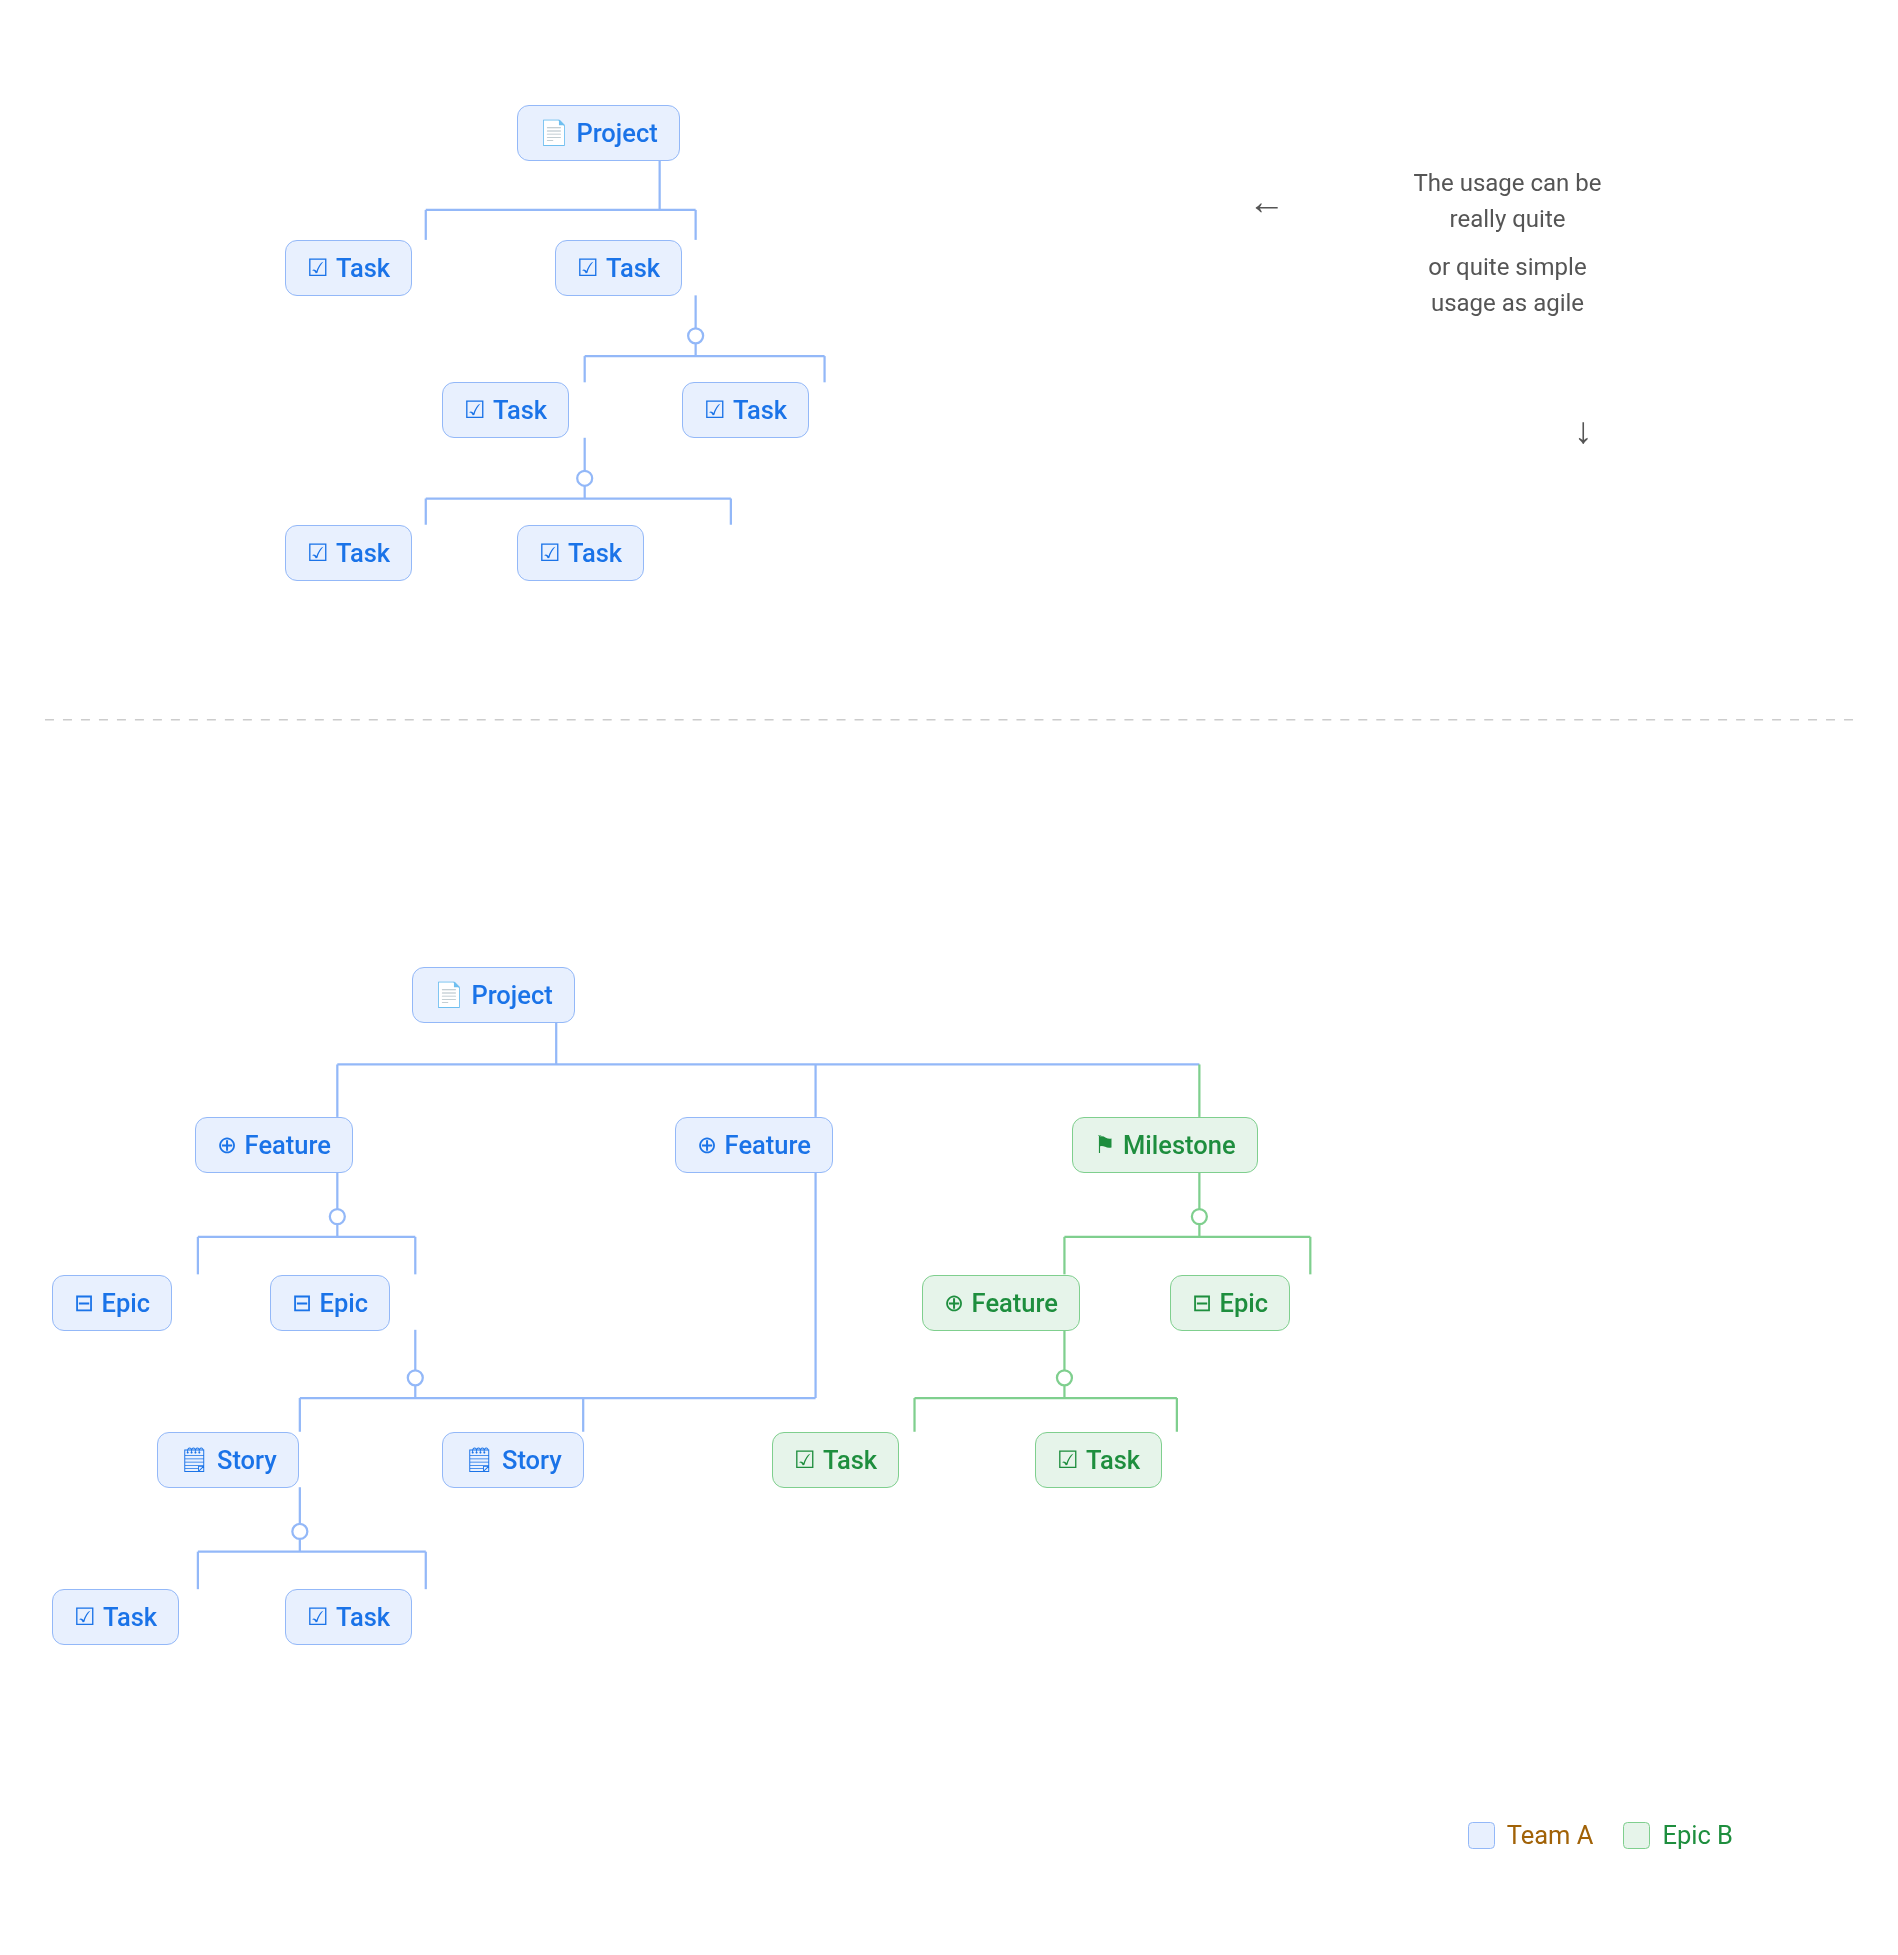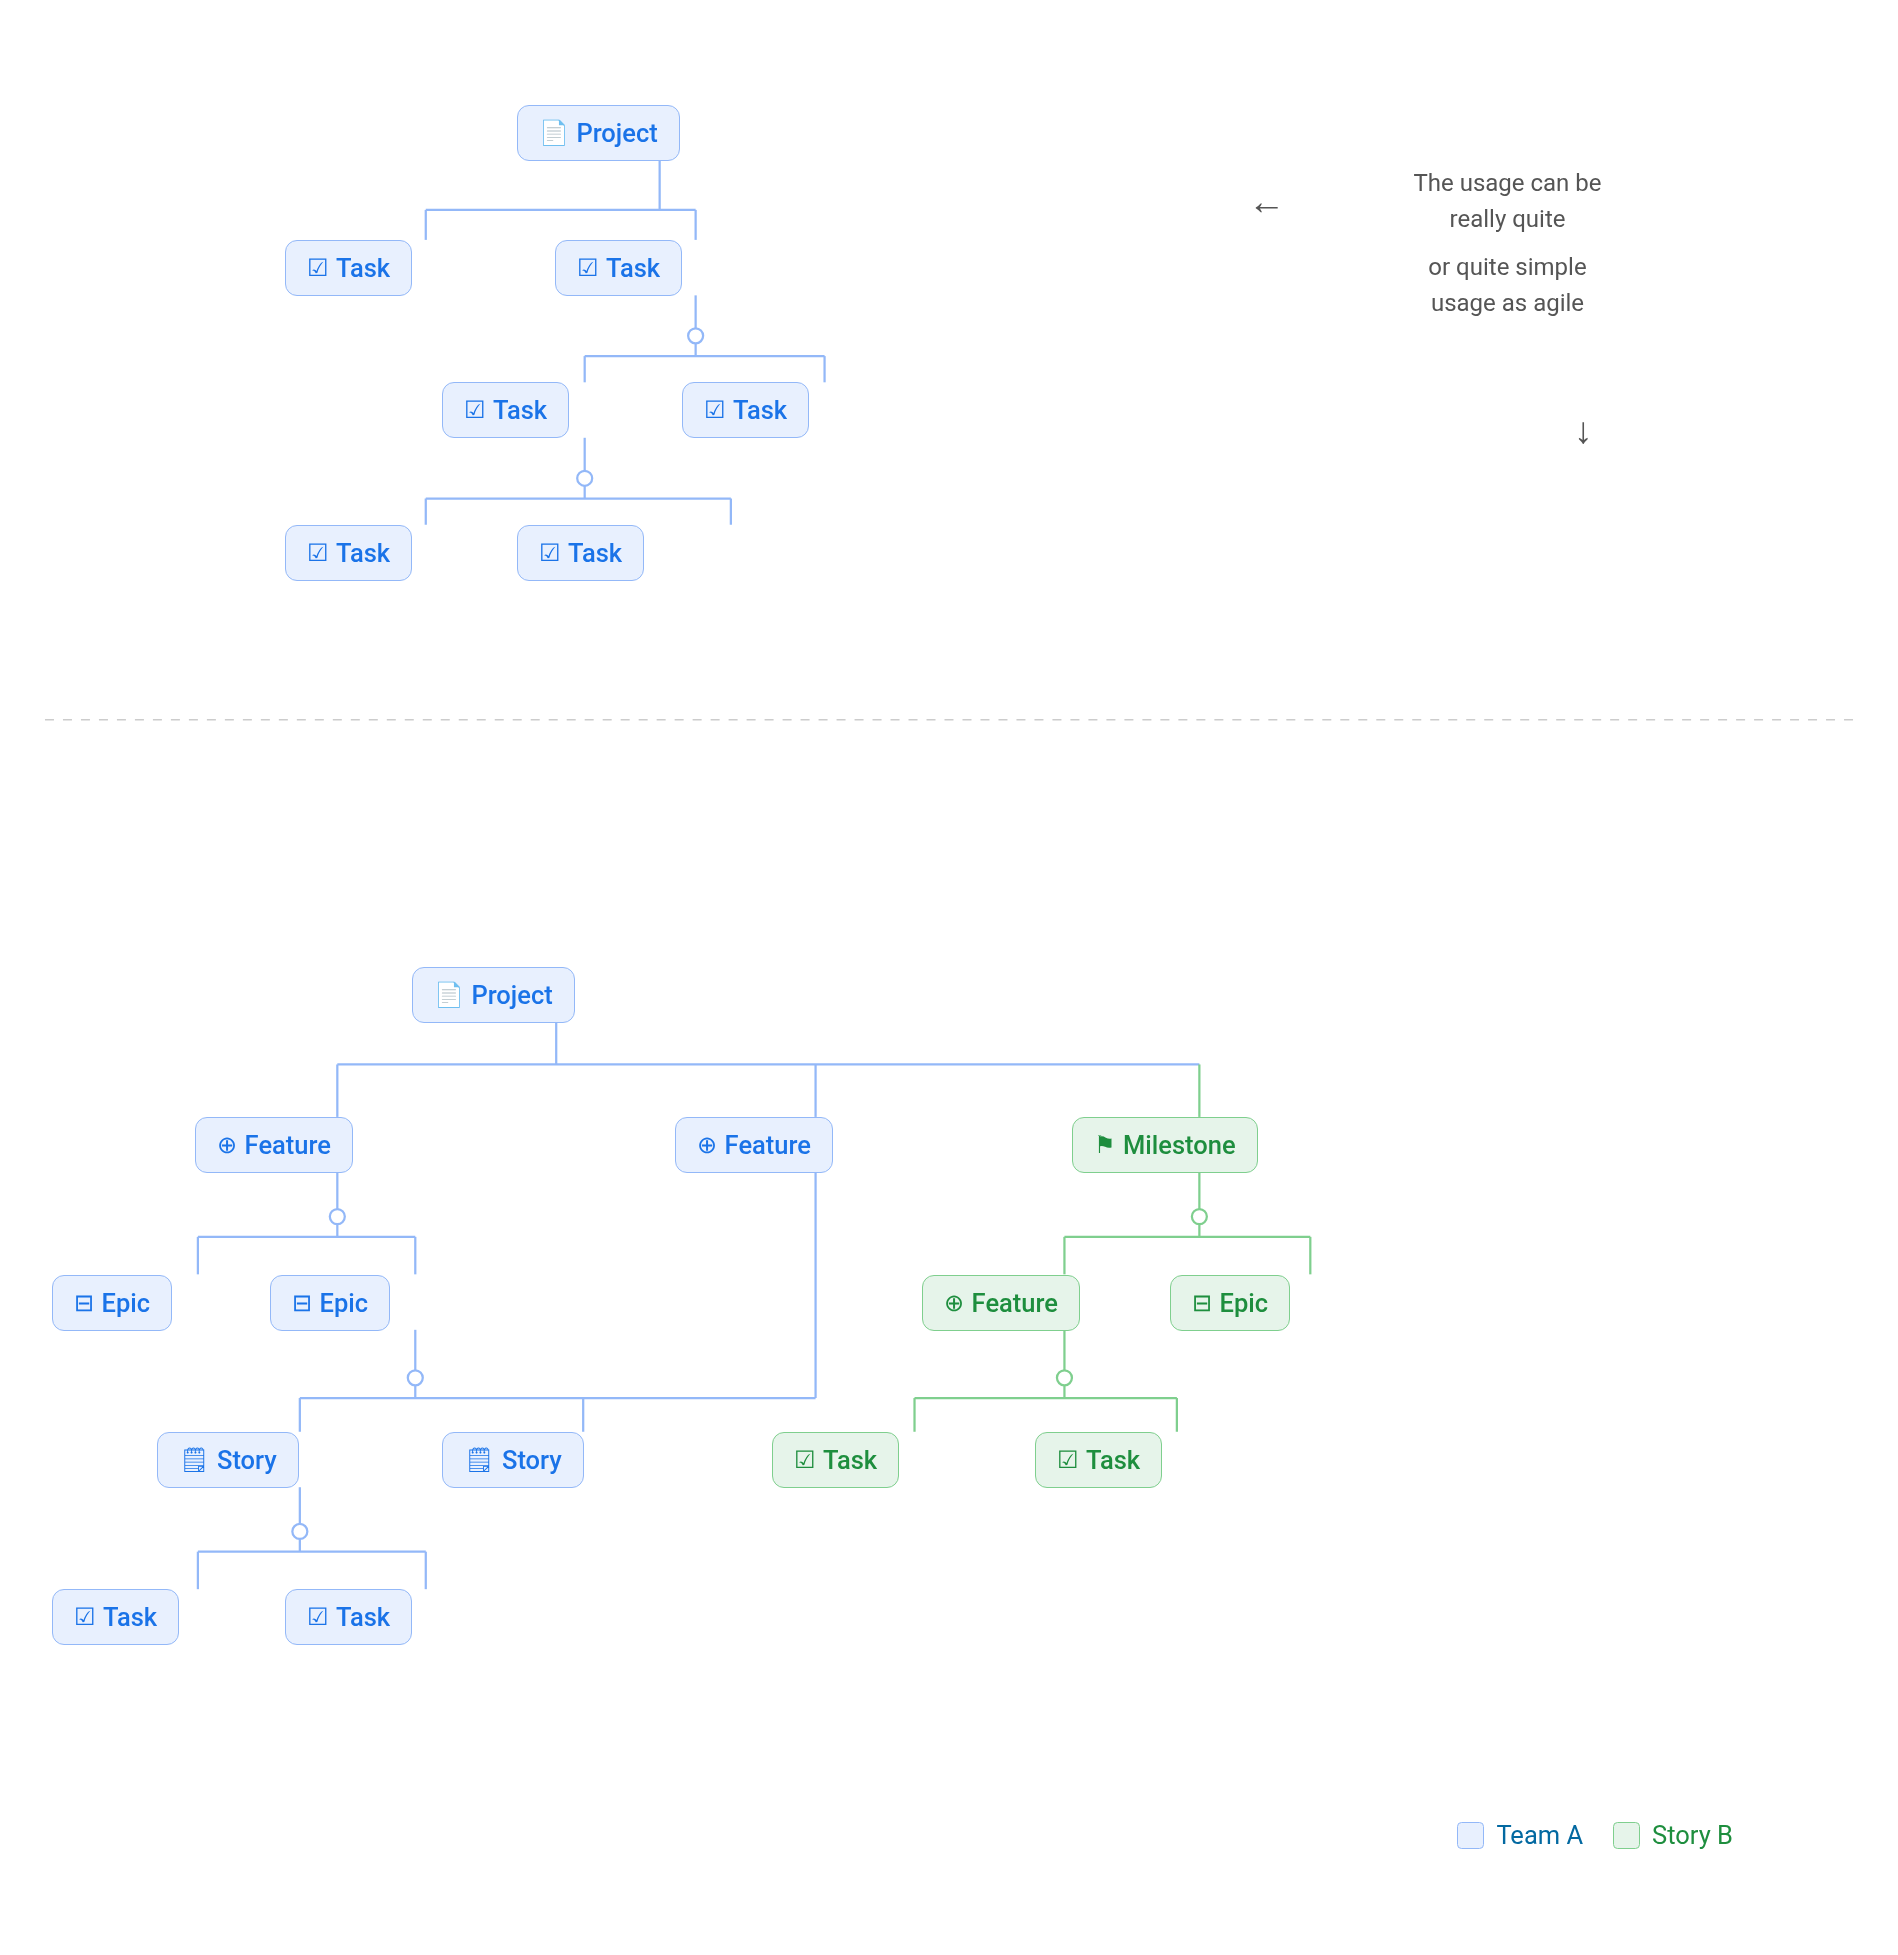--- a/index.html
+++ b/index.html
@@ -88,21 +88,21 @@
       display: inline-block;
     }
     .legend-blue {
       background: #e8f0fe;
       border-color: #93b8f8;
     }
     .legend-green {
       background: #e6f4ea;
       border-color: #7fcf8e;
     }
-    .legend-label-blue { color: #0369a1; }
+    .legend-label-blue { color: #a16207; }
     .legend-label-green { color: #1e8e3e; }
   </style>
 </head>
 <body>
 
 <svg class="connectors" xmlns="http://www.w3.org/2000/svg" viewBox="0 0 2532 2608" width="1898" height="1955">
 
   <line x1="880" y1="212" x2="880" y2="280" stroke="#93b8f8" stroke-width="3"></line>
 
   <line x1="568" y1="280" x2="928" y2="280" stroke="#93b8f8" stroke-width="3"></line>
@@ -275,15 +275,15 @@
 </div>
 <div class="node node-blue" style="left:285px; top:1589px;">
   <span class="node-icon">☑</span>
   <span>Task</span>
 </div>
 
 <div class="legend" style="right:165px; bottom:105px;">
   <span class="legend-box legend-blue"></span>
   <span class="legend-label-blue">Team A</span>
   <span class="legend-box legend-green" style="margin-left:18px;"></span>
-  <span class="legend-label-green">Story B</span>
+  <span class="legend-label-green">Epic B</span>
 </div>
 
 
 </body></html>

